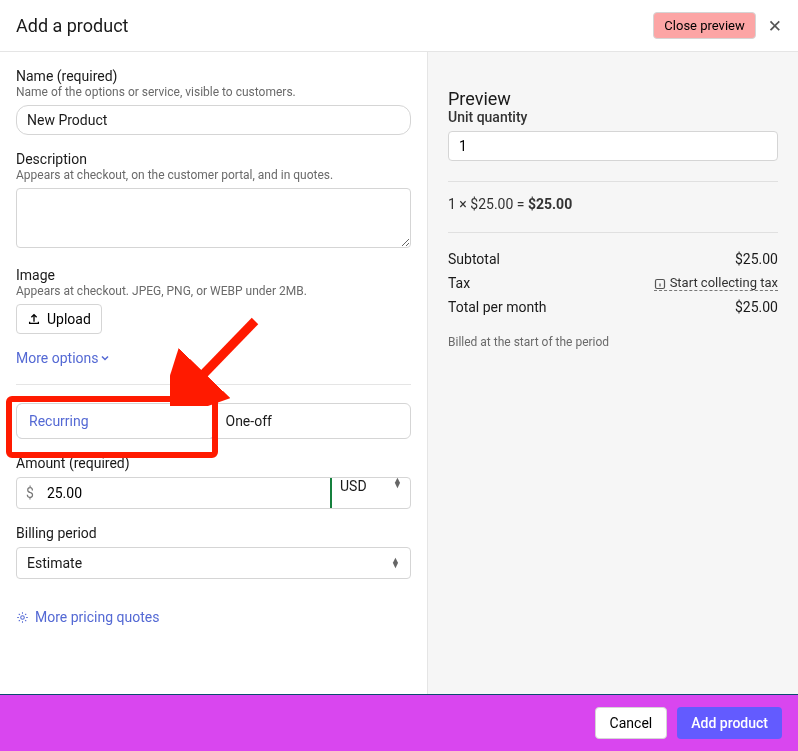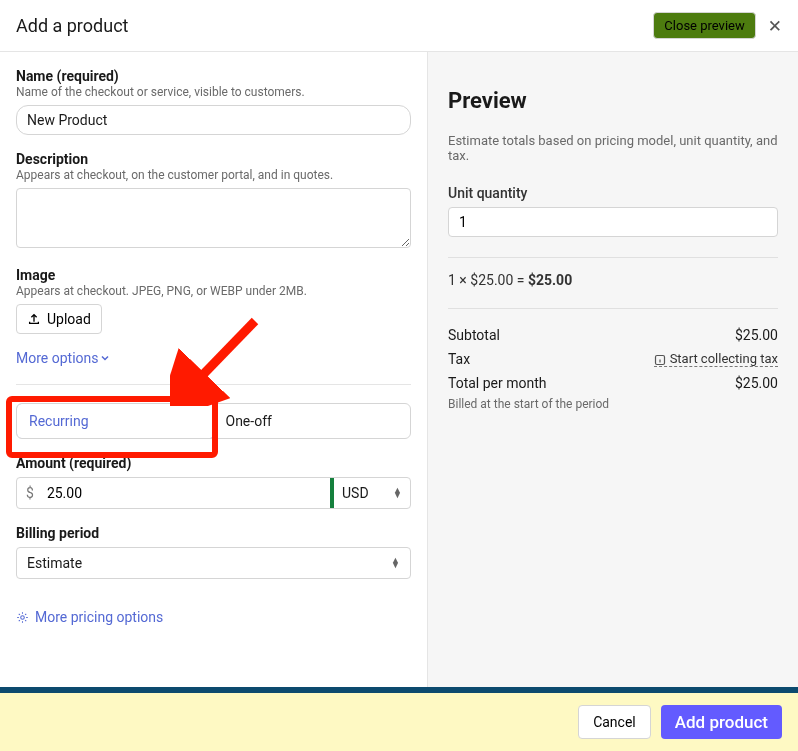--- a/index.html
+++ b/index.html
@@ -1,80 +1,80 @@
 <!DOCTYPE html>
 <html><head>
 <meta charset="utf-8">
 <style>
 *{box-sizing:border-box;margin:0;padding:0;font-family:-apple-system,BlinkMacSystemFont,"Segoe UI",Roboto,sans-serif}
 body{background:#fff;width:798px;height:751px;position:relative;color:#1a1a1a;font-size:14px}
 .header{display:flex;justify-content:space-between;align-items:center;padding:12px 16px;border-bottom:1px solid #e5e5e5}
 .title{font-size:18px;font-weight:400}
 .header-right{display:flex;align-items:center;gap:12px}
-.close-prev{border:1px solid #d5d5d5;background:#4d7c0f;border-radius:4px;padding:5px 10px;font-size:13px;cursor:pointer}
+.close-prev{border:1px solid #d5d5d5;background:#fca5a5;border-radius:4px;padding:5px 10px;font-size:13px;cursor:pointer}
 .close-x{font-size:17px;cursor:pointer;color:#555}
 .cols{display:flex;height:650px}
 .left{width:428px;padding:16px;overflow-y:auto;border-right:1px solid #e5e5e5}
 .right{flex:1;padding:36px 20px 16px 20px;background:#f6f6f6}
 .fg{margin-bottom:16px}
-.lbl{font-size:14px;color:#1a1a1a;font-weight:700}
+.lbl{font-size:14px;color:#1a1a1a;font-weight:400}
 .hint{font-size:12px;color:#6a6a6a;margin-top:1px;margin-bottom:6px}
 .inp{width:100%;border:1px solid #d5d5d5;border-radius:12px;padding:6px 10px;font-size:14px;color:#1a1a1a}
 .ta{width:100%;height:60px;border:1px solid #d5d5d5;border-radius:4px;padding:6px 10px;resize:both}
 .upload{display:inline-flex;align-items:center;gap:6px;border:1px solid #d5d5d5;border-radius:4px;padding:6px 10px;font-size:14px;cursor:pointer;background:#fff}
 .upload svg{width:14px;height:14px}
 .more-opt{color:#5469d4;font-size:14px;cursor:pointer;display:inline-flex;align-items:center;}
 .more-opt svg{width:12px;height:12px}
 .hr{border:none;border-top:1px solid #e5e5e5;margin:18px 0}
 .toggle{display:flex;border:1px solid #d5d5d5;border-radius:6px;overflow:hidden;margin-bottom:16px}
 .toggle>div{flex:1;padding:9px 12px;font-size:14px;cursor:pointer;text-align:left}
 .toggle .active{border:1.5px solid #5469d4;border-radius:5px;color:#5469d4;margin:-1px}
 .toggle .inactive{color:#1a1a1a}
 .amount-row{display:flex;border:1px solid #d5d5d5;border-radius:4px;overflow:hidden}
 .amount-row .sym{padding:7px 9px;color:#777;border-right:0}
 .amount-row .amt{flex:1;border:none;padding:7px 4px;font-size:14px;outline:none}
-.amount-row .cur{width:80px;border-left:4px solid #15803d;display:flex;align-items:center;justify-content:space-between;padding:0 8px;font-size:14px;cursor:pointer}
+.amount-row .cur{width:80px;border-left:2px solid #15803d;display:flex;align-items:flex-start;justify-content:space-between;padding:0 8px;font-size:14px;cursor:pointer}
 .sel{width:100%;border:1px solid #d5d5d5;border-radius:4px;padding:7px 10px;font-size:14px;display:flex;justify-content:space-between;align-items:center;cursor:pointer}
 .chev{display:flex;flex-direction:column;line-height:5px;font-size:9px;color:#666}
 .more-price{color:#5469d4;font-size:14px;cursor:pointer;display:inline-flex;align-items:center;gap:6px;margin-top:14px}
 .more-price svg{width:13px;height:13px}
-.prev-title{font-size:22px;font-weight:700;margin-bottom:20px}
+.prev-title{font-size:18px;font-weight:400;margin-bottom:0}
 .prev-sub{font-size:13px;color:#6a6a6a;margin-bottom:22px}
 .prev-lbl{font-size:14px;font-weight:500;color:#333;margin-bottom:6px}
 .prev-inp{width:100%;border:1px solid #d5d5d5;border-radius:4px;padding:6px 10px;font-size:14px;background:#fff}
 .prev-hr{border:none;border-top:1px solid #e0e0e0;margin:20px 0 14px 0}
 .calc{font-size:14px;color:#333}
 .calc b{font-weight:700}
 .totals{margin-top:6px}
 .trow{display:flex;justify-content:space-between;padding:4px 0;font-size:14px}
 .tax-link{font-size:13px;color:#333;border-bottom:1px dashed #777;cursor:pointer;display:inline-flex;align-items:flex-end;gap:4px}
 .tax-link svg{width:12px;height:12px}
-.billed{font-size:12px;color:#6a6a6a;margin-top:2px}
-.footer{position:absolute;bottom:0;left:0;right:0;border-top:6px solid #0c4a6e;padding:12px 16px;display:flex;justify-content:flex-end;gap:10px;background:#fef9c3}
+.billed{font-size:12px;color:#6a6a6a;margin-top:16px}
+.footer{position:absolute;bottom:0;left:0;right:0;border-top:1px solid #0c4a6e;padding:12px 16px;display:flex;justify-content:flex-end;gap:10px;background:#d946ef}
 .btn-cancel{border:1px solid #d5d5d5;background:#fff;border-radius:4px;padding:7px 14px;font-size:14px;cursor:pointer}
-.btn-add{border:none;background:#635bff;color:#fff;border-radius:4px;padding:7px 14px;font-size:17px;cursor:pointer;font-weight:500}
+.btn-add{border:none;background:#635bff;color:#fff;border-radius:4px;padding:7px 14px;font-size:14px;cursor:pointer;font-weight:500}
 .annot{position:absolute;pointer-events:none}
 .redbox{border:6px solid #ff1a00;border-radius:6px}
 </style>
 </head>
 <body>
 
 <div class="header">
   <div class="title">Add a product</div>
   <div class="header-right">
     <button class="close-prev">Close preview</button>
     <span class="close-x">✕</span>
   </div>
 </div>
 
 <div class="cols">
   <div class="left">
     <div class="fg">
       <div class="lbl">Name (required)</div>
-      <div class="hint">Name of the checkout or service, visible to customers.</div>
+      <div class="hint">Name of the options or service, visible to customers.</div>
       <input class="inp" value="New Product" style="">
     </div>
 
     <div class="fg">
       <div class="lbl">Description</div>
       <div class="hint">Appears at checkout, on the customer portal, and in quotes.</div>
       <textarea class="ta" style=""></textarea>
     </div>
 
     <div class="fg">
@@ -126,27 +126,26 @@
             <span>▼</span>
           </span>
       </div>
     </div>
 
     <div class="more-price">
       <svg viewBox="0 0 16 16" fill="none" stroke="#5469d4" stroke-width="1.3">
           <circle cx="8" cy="8" r="2.2"></circle>
           <path d="M8 1.5v2M8 12.5v2M3.4 3.4l1.4 1.4M11.2 11.2l1.4 1.4M1.5 8h2M12.5 8h2M3.4 12.6l1.4-1.4M11.2 4.8l1.4-1.4"></path>
         </svg>
-      <span>More pricing options</span>
+      <span>More pricing quotes</span>
     </div>
   </div>
 
   <div class="right">
     <div class="prev-title">Preview</div>
-    <div class="prev-sub">Estimate totals based on pricing model, unit quantity, and tax.</div>
     <div class="prev-lbl">Unit quantity</div>
     <input class="prev-inp" value="1" style="">
     <hr class="prev-hr">
     <div class="calc">
       <span>1 × $25.00 = </span><b>$25.00</b>
     </div>
     <hr class="prev-hr">
     <div class="totals">
       <div class="trow">
         <span>Subtotal</span>

